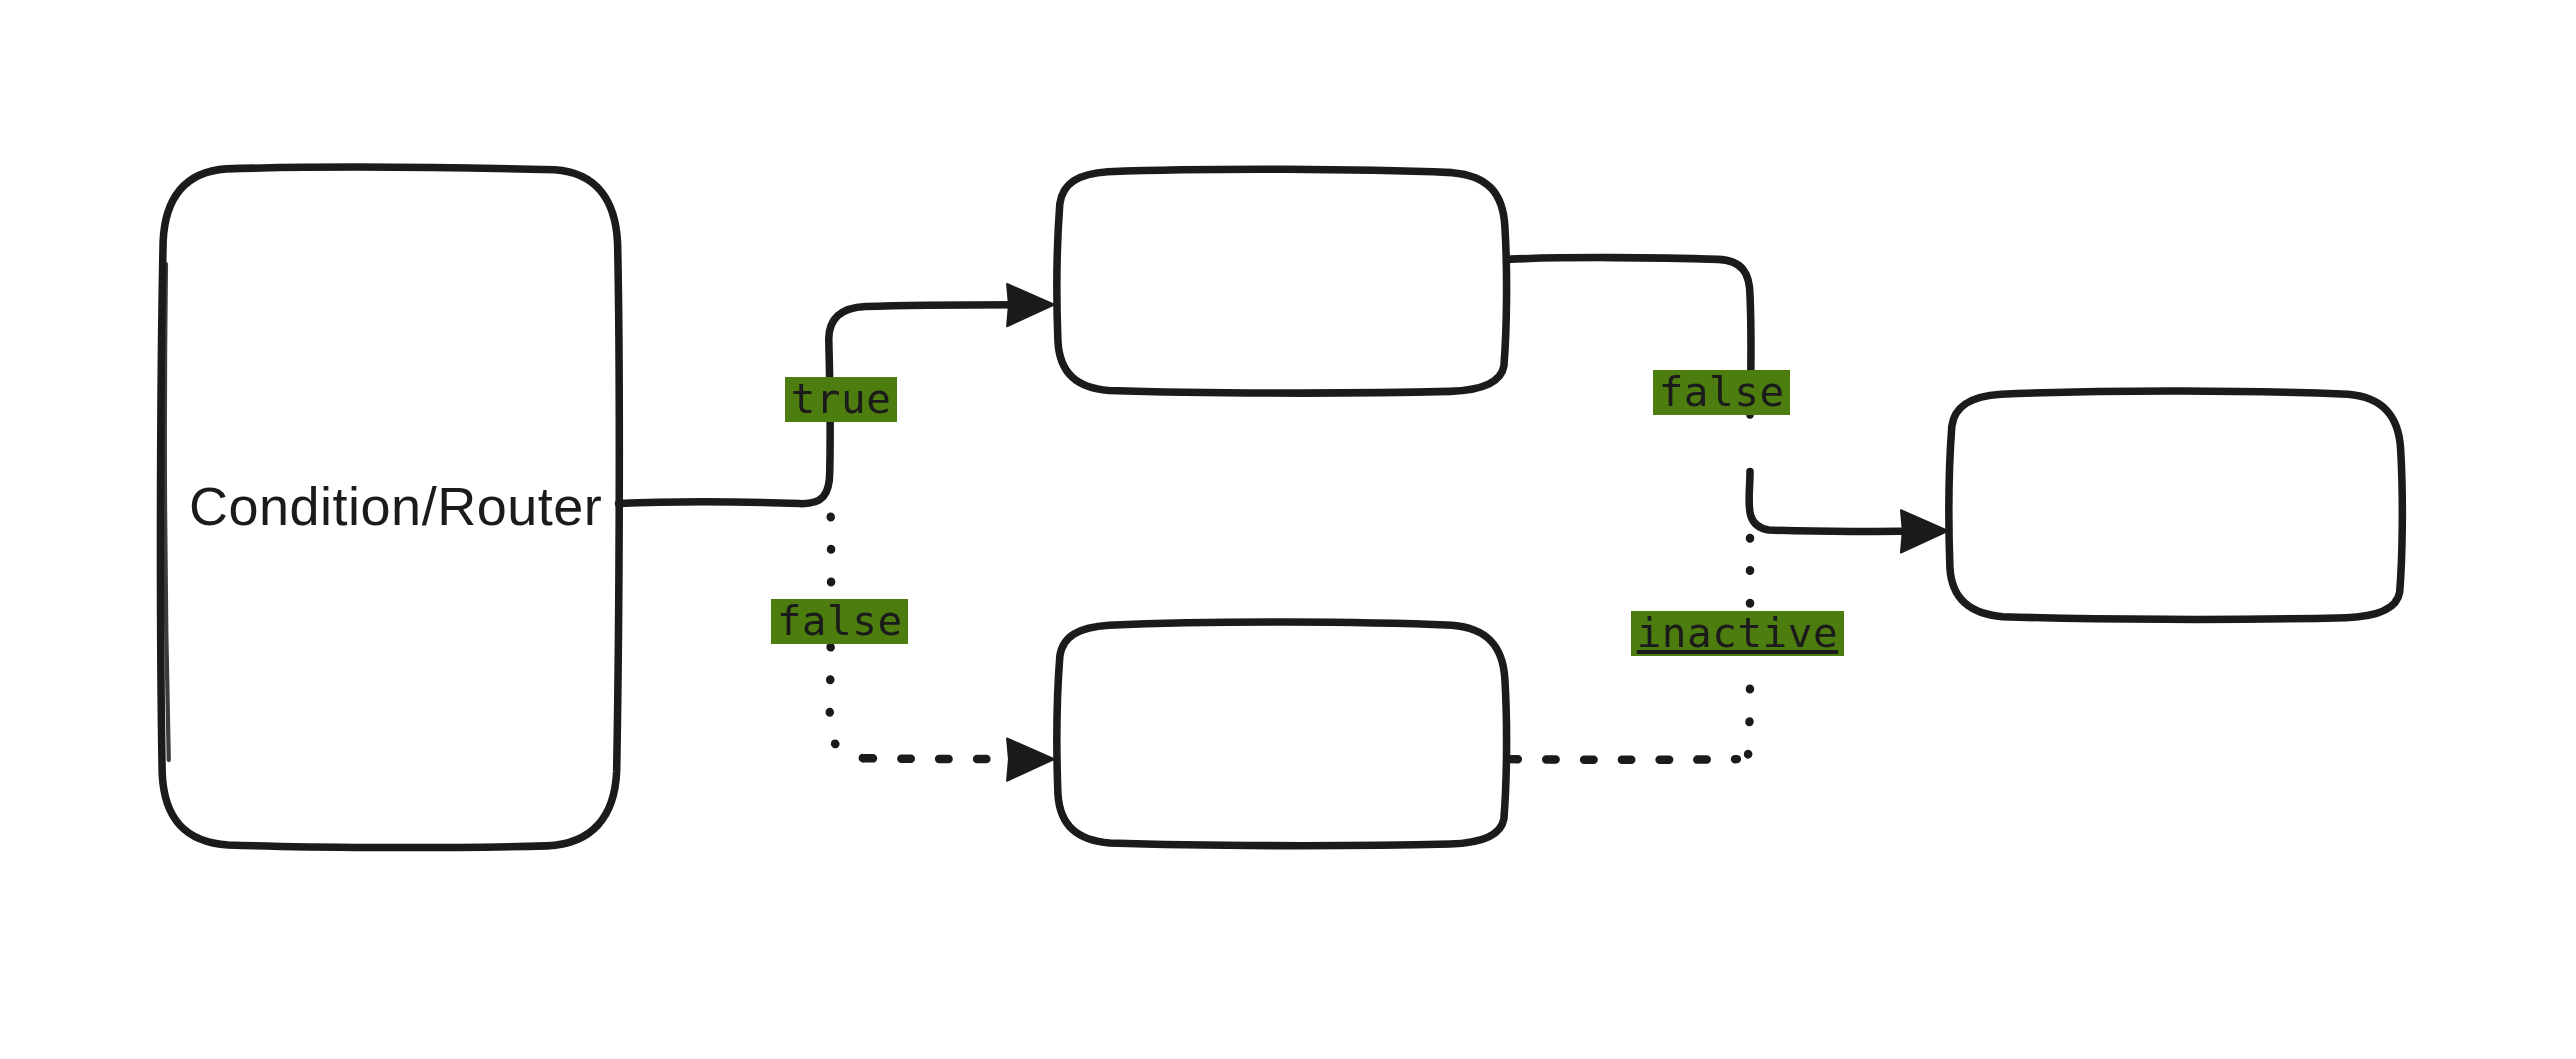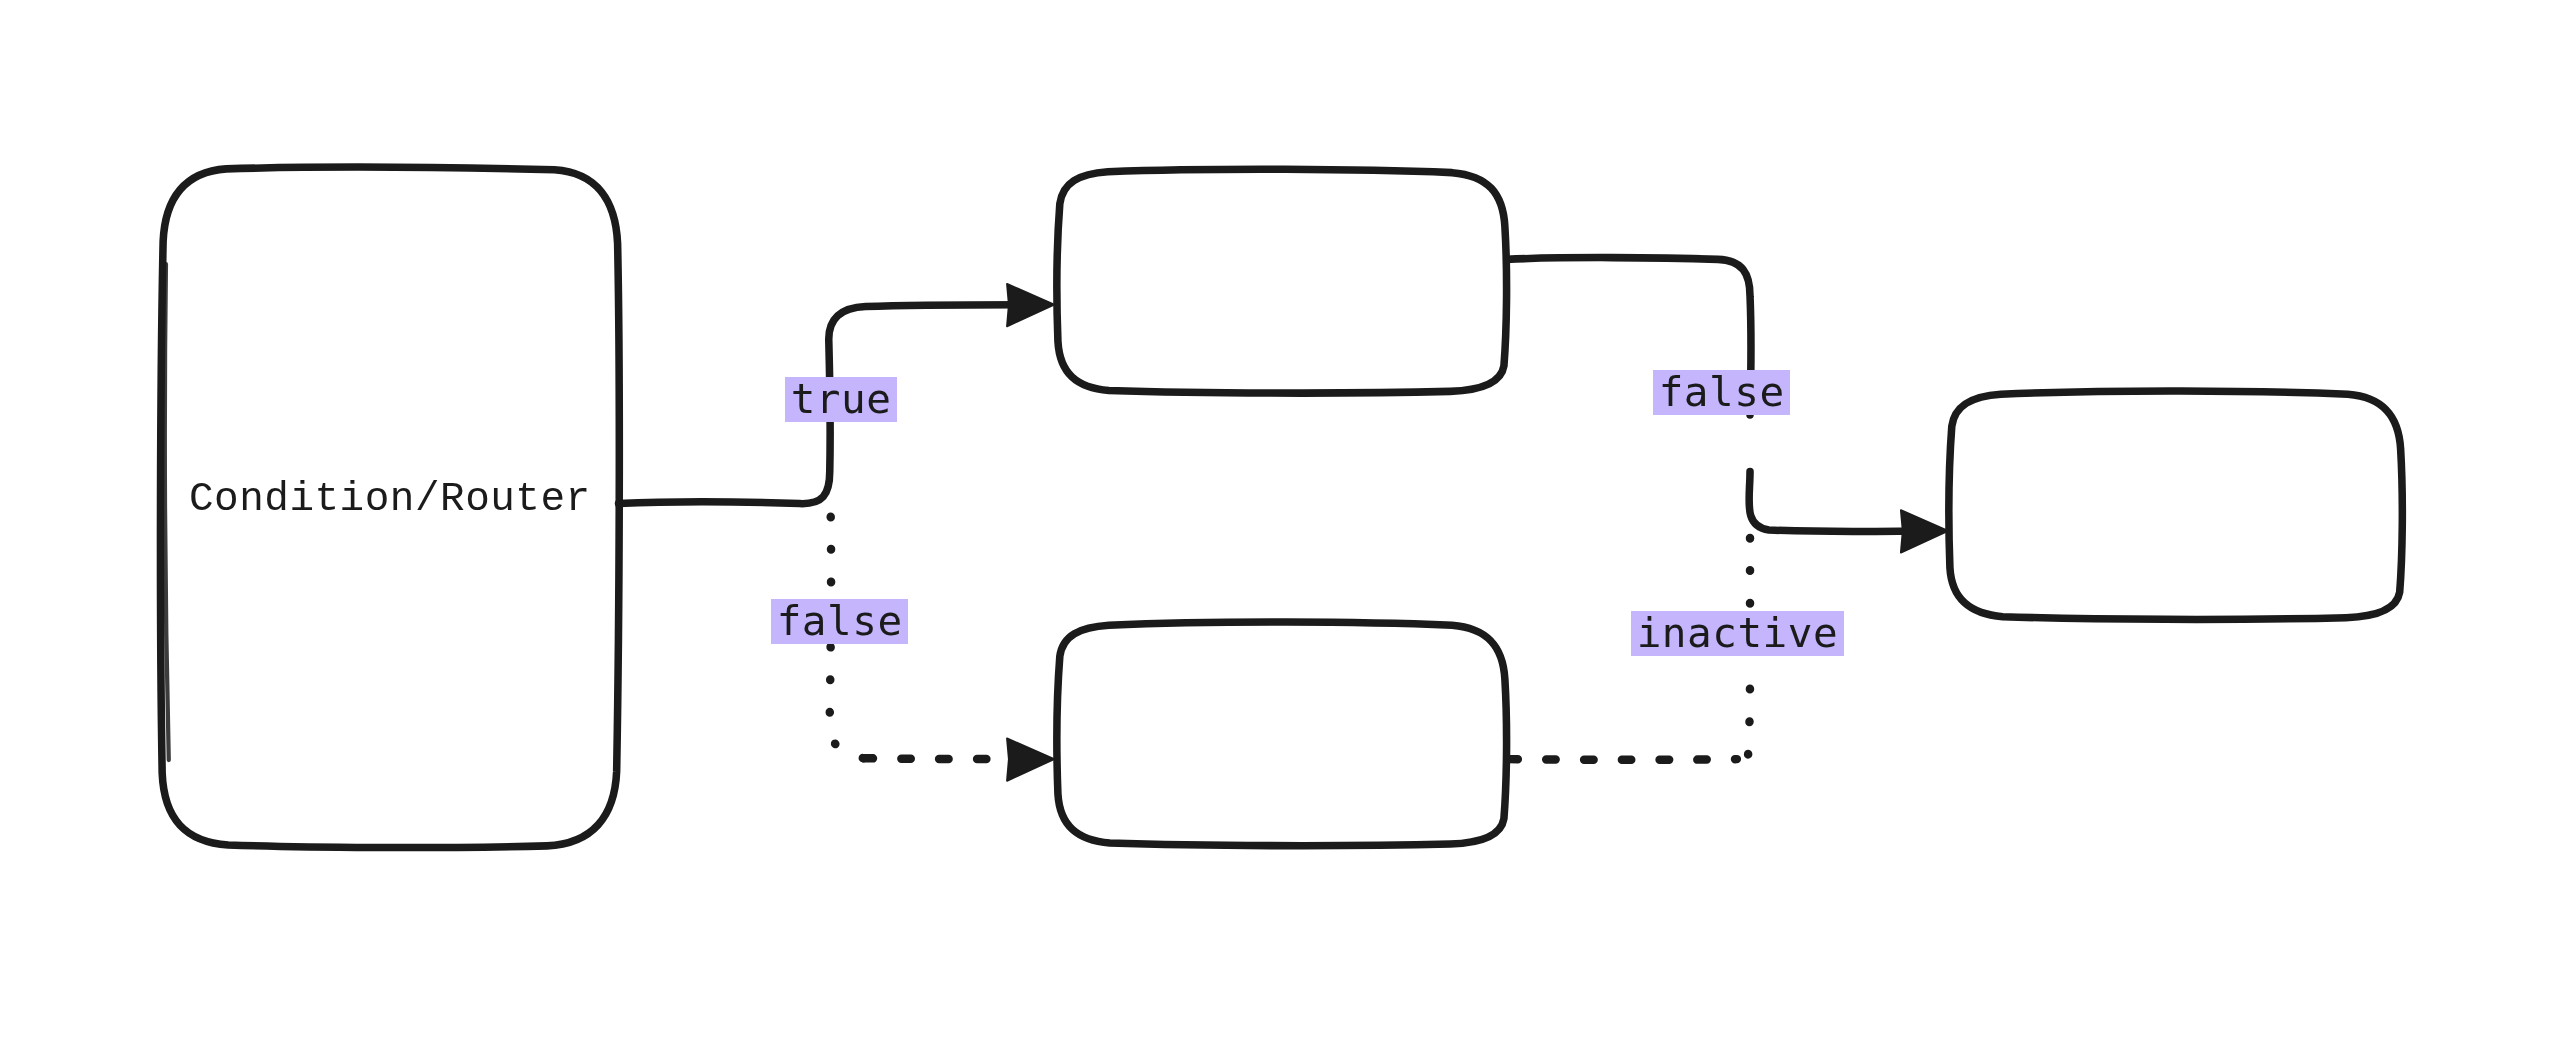--- a/index.html
+++ b/index.html
@@ -62,36 +62,36 @@
   }
   .arrow-head {
     fill: #1b1b1b;
     stroke: #1b1b1b;
     stroke-width: 2;
     stroke-linejoin: round;
   }
   .node-label {
     position: absolute;
     color: #1b1b1b;
-    font-family: Liberation Mono, monospace;
-    font-size: 41px;
+    font-family: Liberation Sans, sans-serif;
+    font-size: 54px;
     letter-spacing: 0.5px;
     white-space: nowrap;
     line-height: 1;
     user-select: none;
   }
   .edge-label {
     position: absolute;
     color: #1b1b1b;
     font-family: "DejaVu Sans Mono", "Liberation Mono", monospace;
     font-size: 41px;
     letter-spacing: 0.5px;
     white-space: nowrap;
     line-height: 1;
-    background: #c4b5fd;
+    background: #4d7c0f;
     padding: 1.9px 5.7px;
     user-select: none;
   }
 </style>
 </head>
 <body>
 
 <div id="canvas">
 
   <svg id="diagram-svg" viewBox="0 0 2732 1124">
@@ -183,16 +183,16 @@
   </svg>
 
   <div class="node-label" style="left:189px; top:479px;">Condition/Router</div>
 
   <div class="edge-label" style="left:785px; top:377px;">true</div>
 
   <div class="edge-label" style="left:771px; top:599px;text-align:right;">false</div>
 
   <div class="edge-label" style="left:1653px; top:370px;">false</div>
 
-  <div class="edge-label" style="left:1631px; top:611px;">inactive</div>
+  <div class="edge-label" style="left:1631px; top:611px;text-decoration:underline;">inactive</div>
 
 </div>
 
 
 </body></html>

